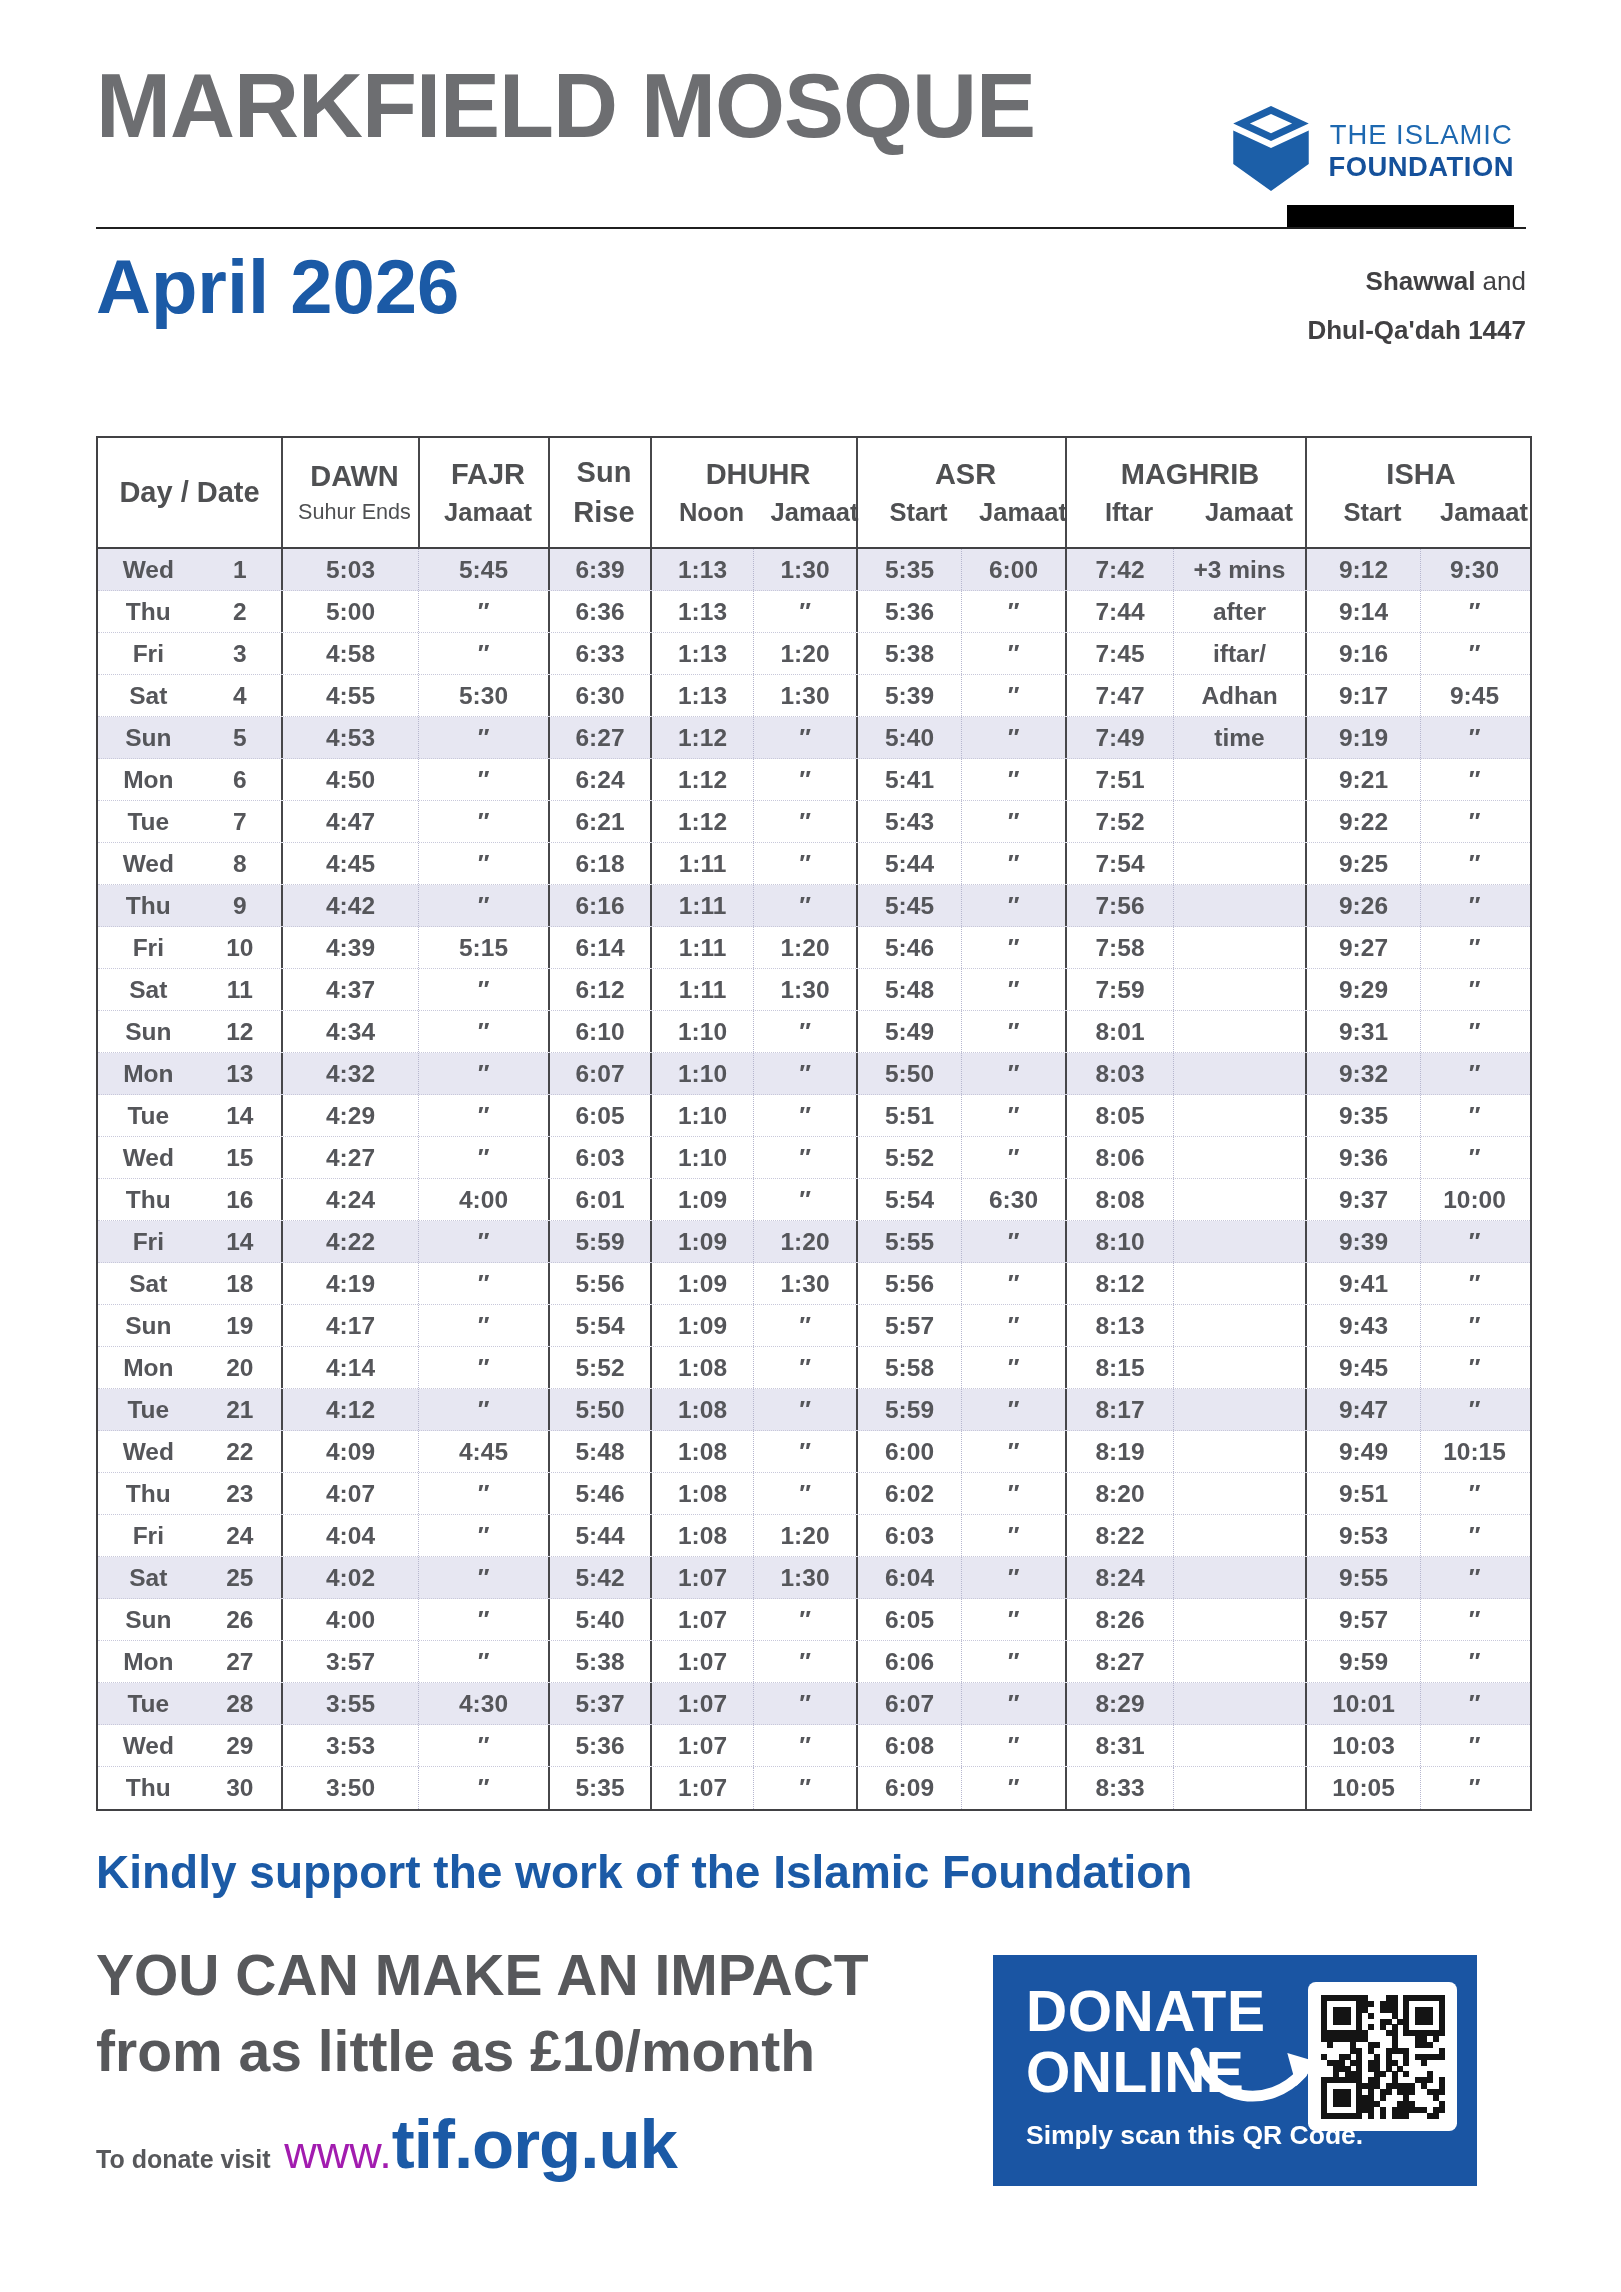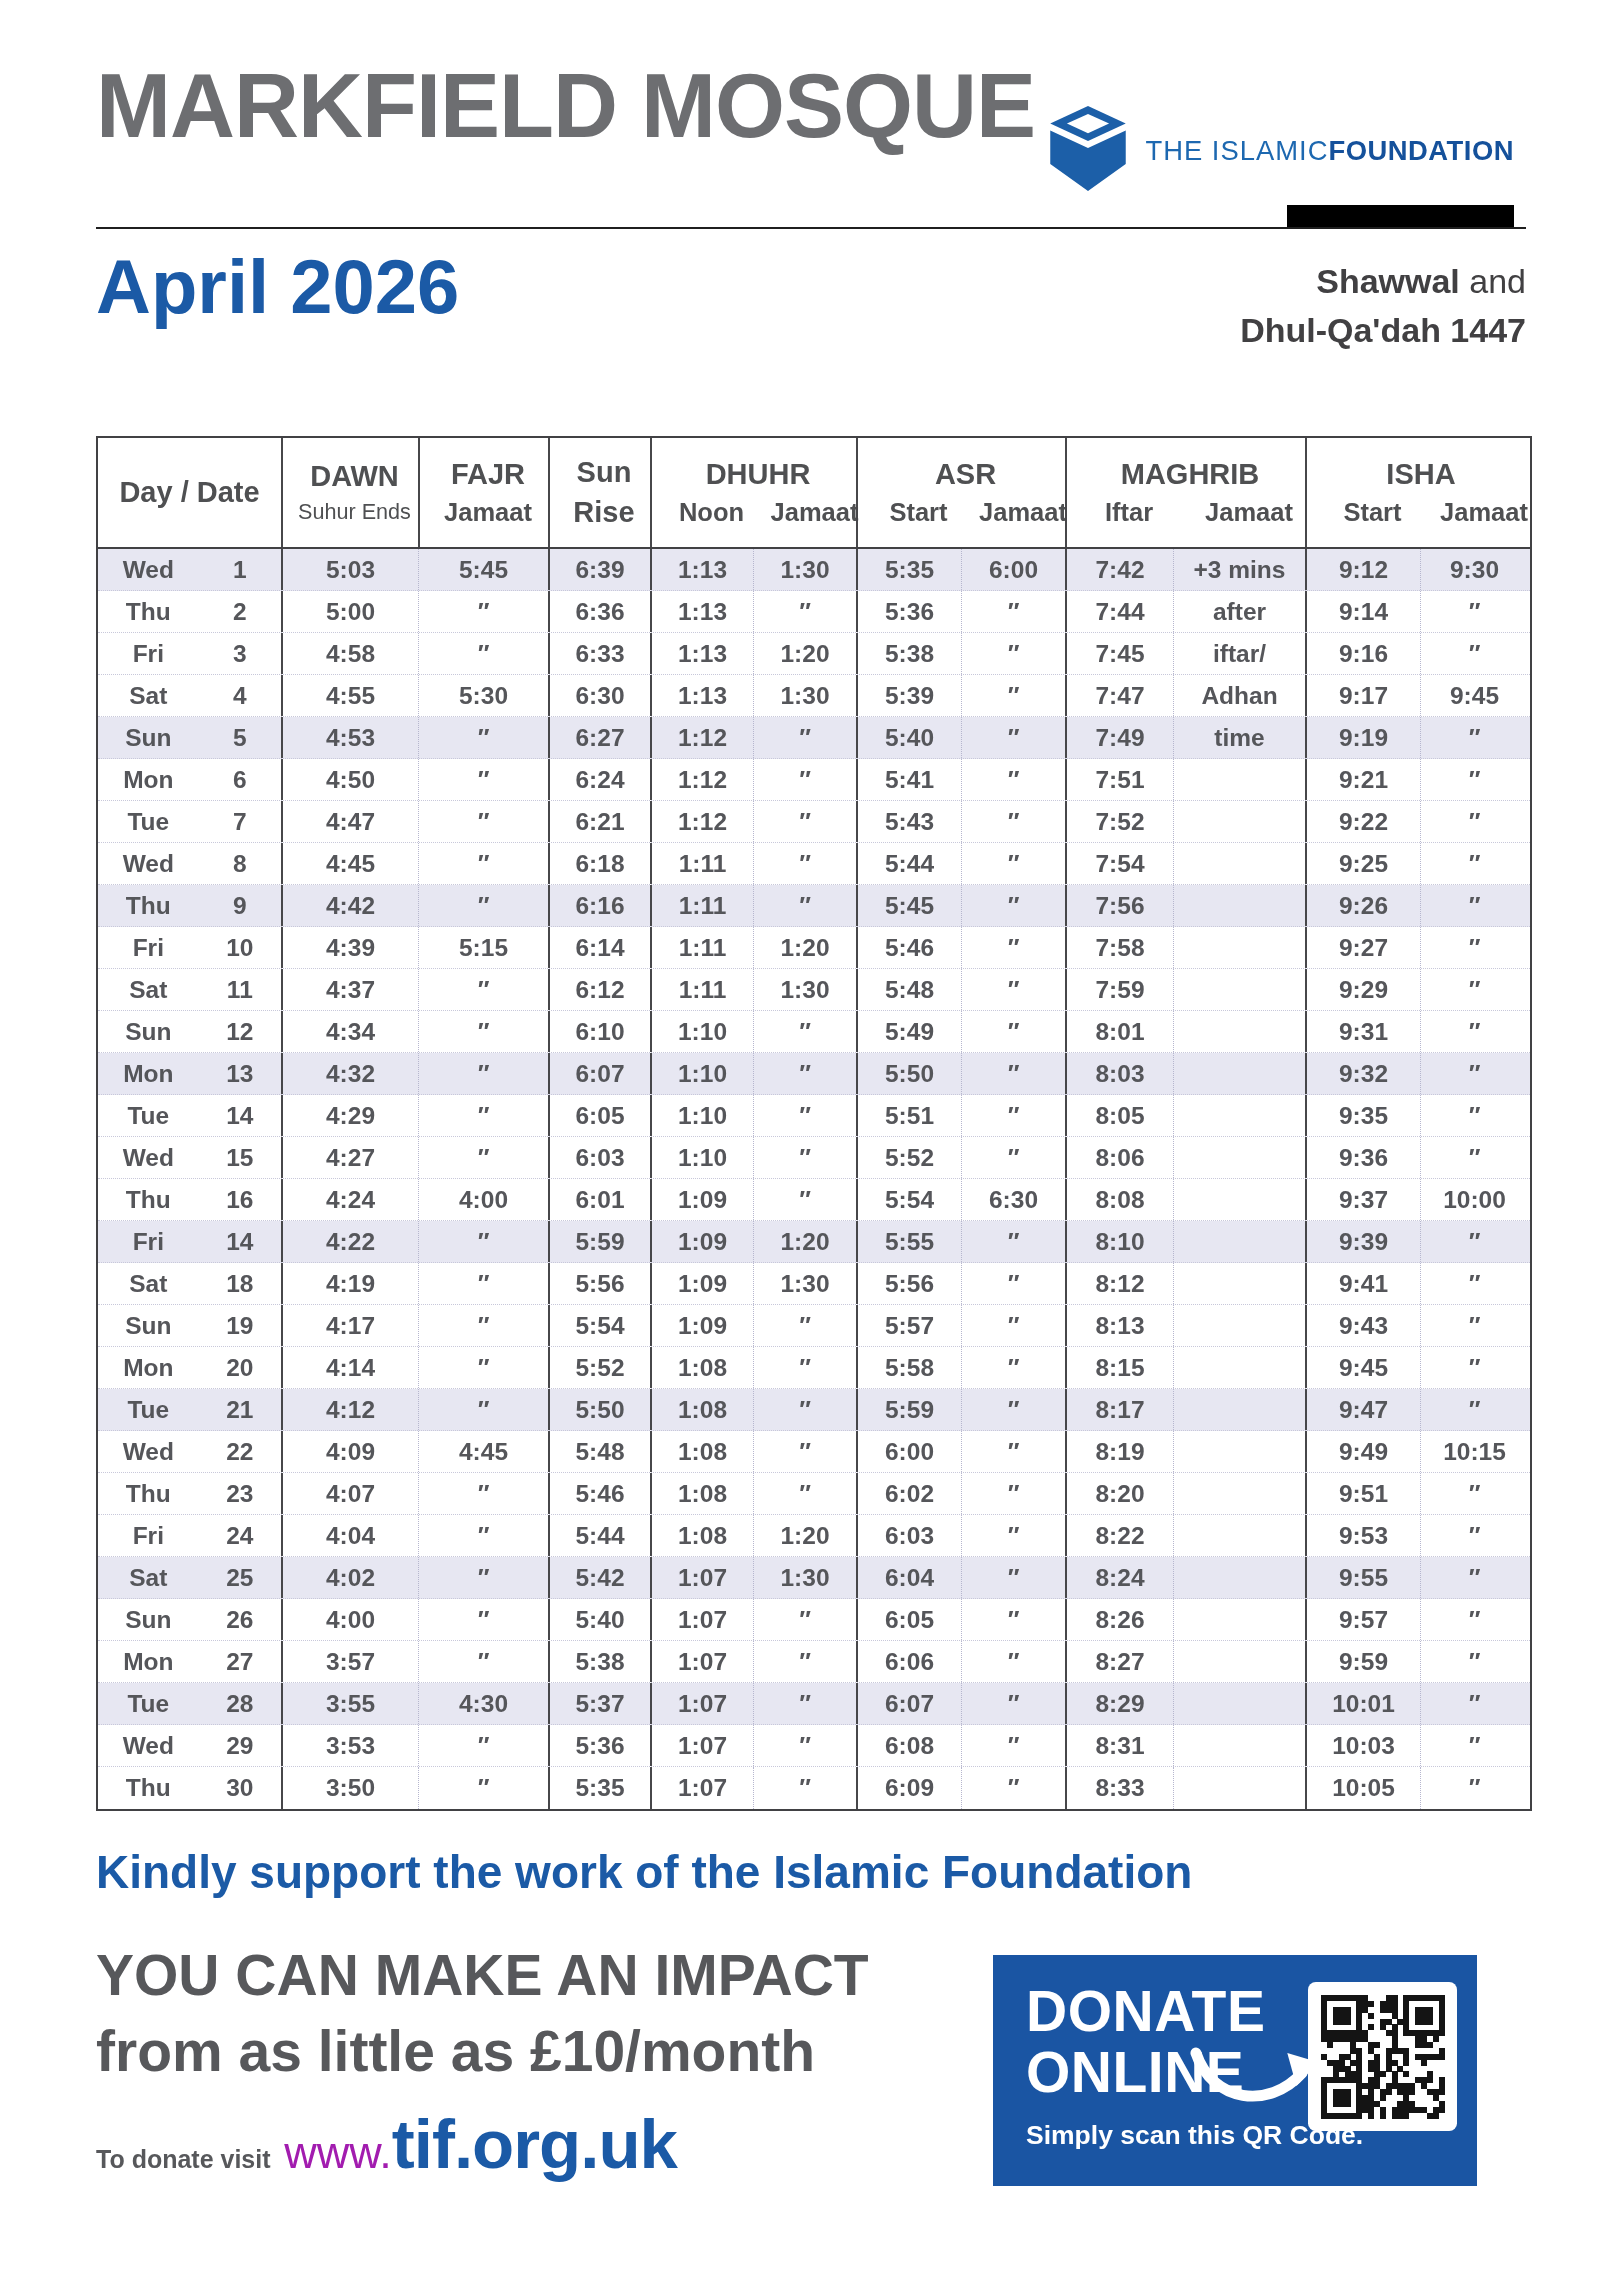--- a/index.html
+++ b/index.html
@@ -7,28 +7,28 @@
   .page {
     position:relative; width:1621px; height:2293px; background:#fff;
     font-family:"Liberation Sans", sans-serif; color:#414042; overflow:hidden;
   }
   
   .title {
     position:absolute; top:57px; left:96px;
     font-size:90px; font-weight:bold; color:#6d6e71; letter-spacing:-1px; line-height:1.1;
   }
   .logo { position:absolute; top:106px; right:107px; display:flex; align-items:center; gap:13.7px; }
-  .logo-text { display:flex; line-height:32px;text-align:center; }
+  .logo-text { display:flex; flex-direction:column; line-height:32px;text-align:center; }
   .logo-line1 { font-size:27.4px; color:#1d68b0; letter-spacing:1px; }
   .logo-line2 { font-size:27.4px; font-weight:bold; color:#15519b; letter-spacing:0.5px; }
   .rule-row { position:absolute; top:207px; left:96px; width:1430px; height:21.6px; border-bottom:2px solid #1f1f1f; }
   .black-bar { position:absolute; right:11.8px; bottom:0; width:227px; height:21.6px; background:#000; }
   
   .month { position:absolute; top:243px; left:96px; font-size:76px; font-weight:bold; color:#1b5aa6; }
-  .hijri { position:absolute; top:257px; right:95px; text-align:right; font-size:34px; color:#414042; line-height:49px; }
+  .hijri { position:absolute; top:257px; right:95px; text-align:right; font-size:26px; color:#414042; line-height:49px; }
   .hijri b { font-weight:bold; }
   
   .timetable { position:absolute; top:436px; left:96px; width:1436px; border:2.9px solid #414144; background:#fff; }
   .thead { display:grid; grid-template-columns:183px 137px 130px 102px 206px 209px 240px 222px; height:111px; border-bottom:2.9px solid #414144; color:#4f5052; }
   .hcell { display:flex; flex-direction:column; justify-content:center; align-items:center; gap:6.9px; }
   .hcell + .hcell { border-left:2px solid #47474a;padding-left:8px; }
   .htitle { font-size:29px; font-weight:bold; }
   .hsub { font-size:25.5px; font-weight:bold; }
   .hsub-light { font-size:21.6px; font-weight:normal; }
   .hsplit { display:grid; width:100%; }

